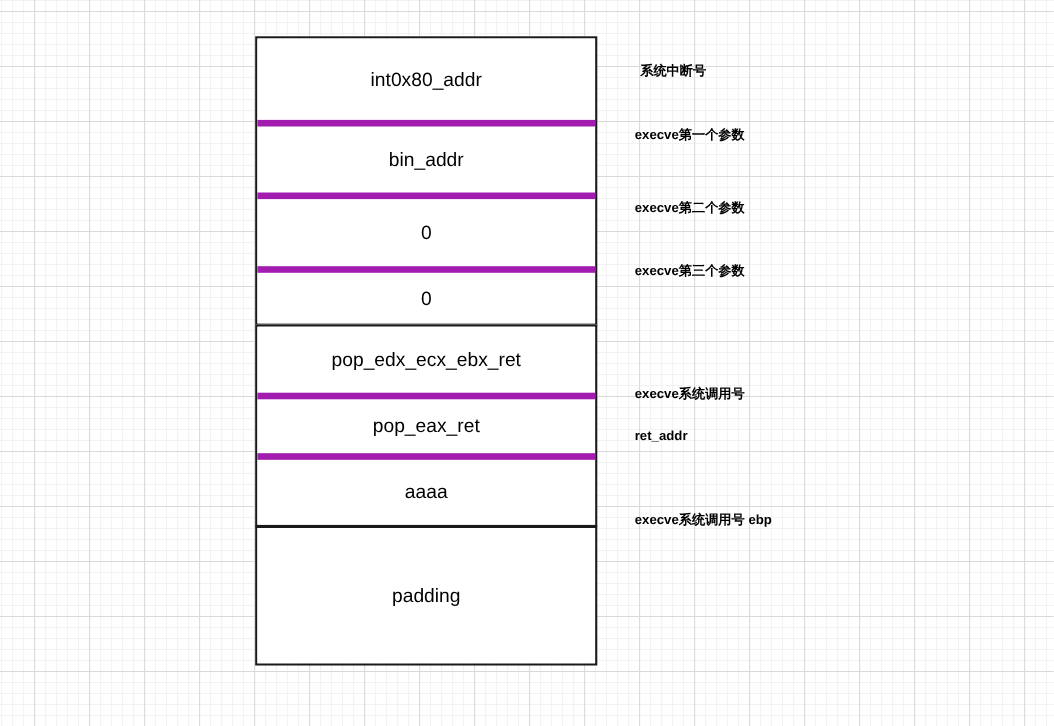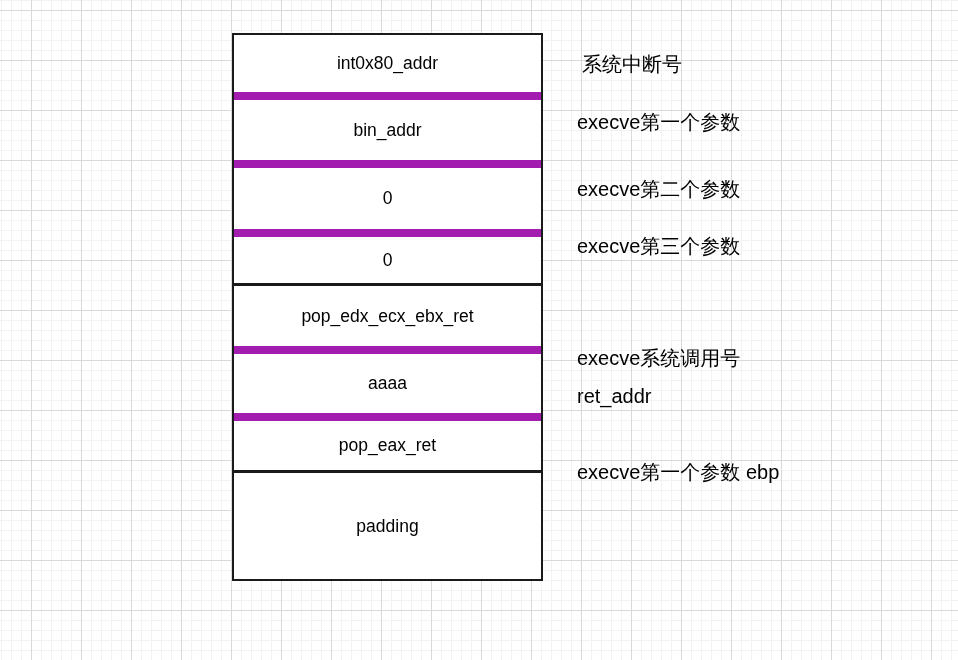--- a/index.html
+++ b/index.html
@@ -33,72 +33,73 @@
   }
   .group + .group { margin-top: -1px; text-align: right; }
   .cell {
     display: flex;
     align-items: center;
     justify-content: center;
     font-size: 17.5px;
     color: #000;
     background: #ffffff;
   }
-  .cell + .cell { border-top: 8px solid #a21caf; }
+  .cell + .cell { border-top: 6px solid #a21caf; }
   .ann {
     position: absolute;
     left: 577px;
     height: 24px;
     line-height: 24px;
-    font-size: 20px;
+    font-size: 12px;
     color: #000;
     white-space: nowrap;
+    font-weight: bold;
   }
 </style>
 </head>
 <body>
 
 <div class="canvas">
 
   <div class="stack">
     <div class="group">
-      <div class="cell" style="height:57px">
+      <div class="cell" style="height:74px">
         <span>int0x80_addr</span>
       </div>
       <div class="cell" style="height:60px">
         <span>bin_addr</span>
       </div>
       <div class="cell" style="height:61px">
         <span>0</span>
       </div>
       <div class="cell" style="height:46px">
         <span>0</span>
       </div>
     </div>
 
     <div class="group">
       <div class="cell" style="height:60px">
         <span>pop_edx_ecx_ebx_ret</span>
       </div>
+      <div class="cell" style="height:49px">
+        <span>pop_eax_ret</span>
+      </div>
       <div class="cell" style="height:59px">
         <span>aaaa</span>
-      </div>
-      <div class="cell" style="height:49px">
-        <span>pop_eax_ret</span>
       </div>
     </div>
 
     <div class="group">
-      <div class="cell" style="height:106px">
+      <div class="cell" style="height:123px">
         <span>padding</span>
       </div>
     </div>
   </div>
 
   <div class="ann" style="top:52px;left:582px">系统中断号</div>
   <div class="ann" style="top:177px">execve第二个参数</div>
   <div class="ann" style="top:110px">execve第一个参数</div>
   <div class="ann" style="top:346px">execve系统调用号</div>
   <div class="ann" style="top:234px">execve第三个参数</div>
   <div class="ann" style="top:384px">ret_addr</div>
-  <div class="ann" style="top:460px">execve第一个参数 ebp</div>
+  <div class="ann" style="top:460px">execve系统调用号 ebp</div>
 
 </div>
 
 </body></html>

